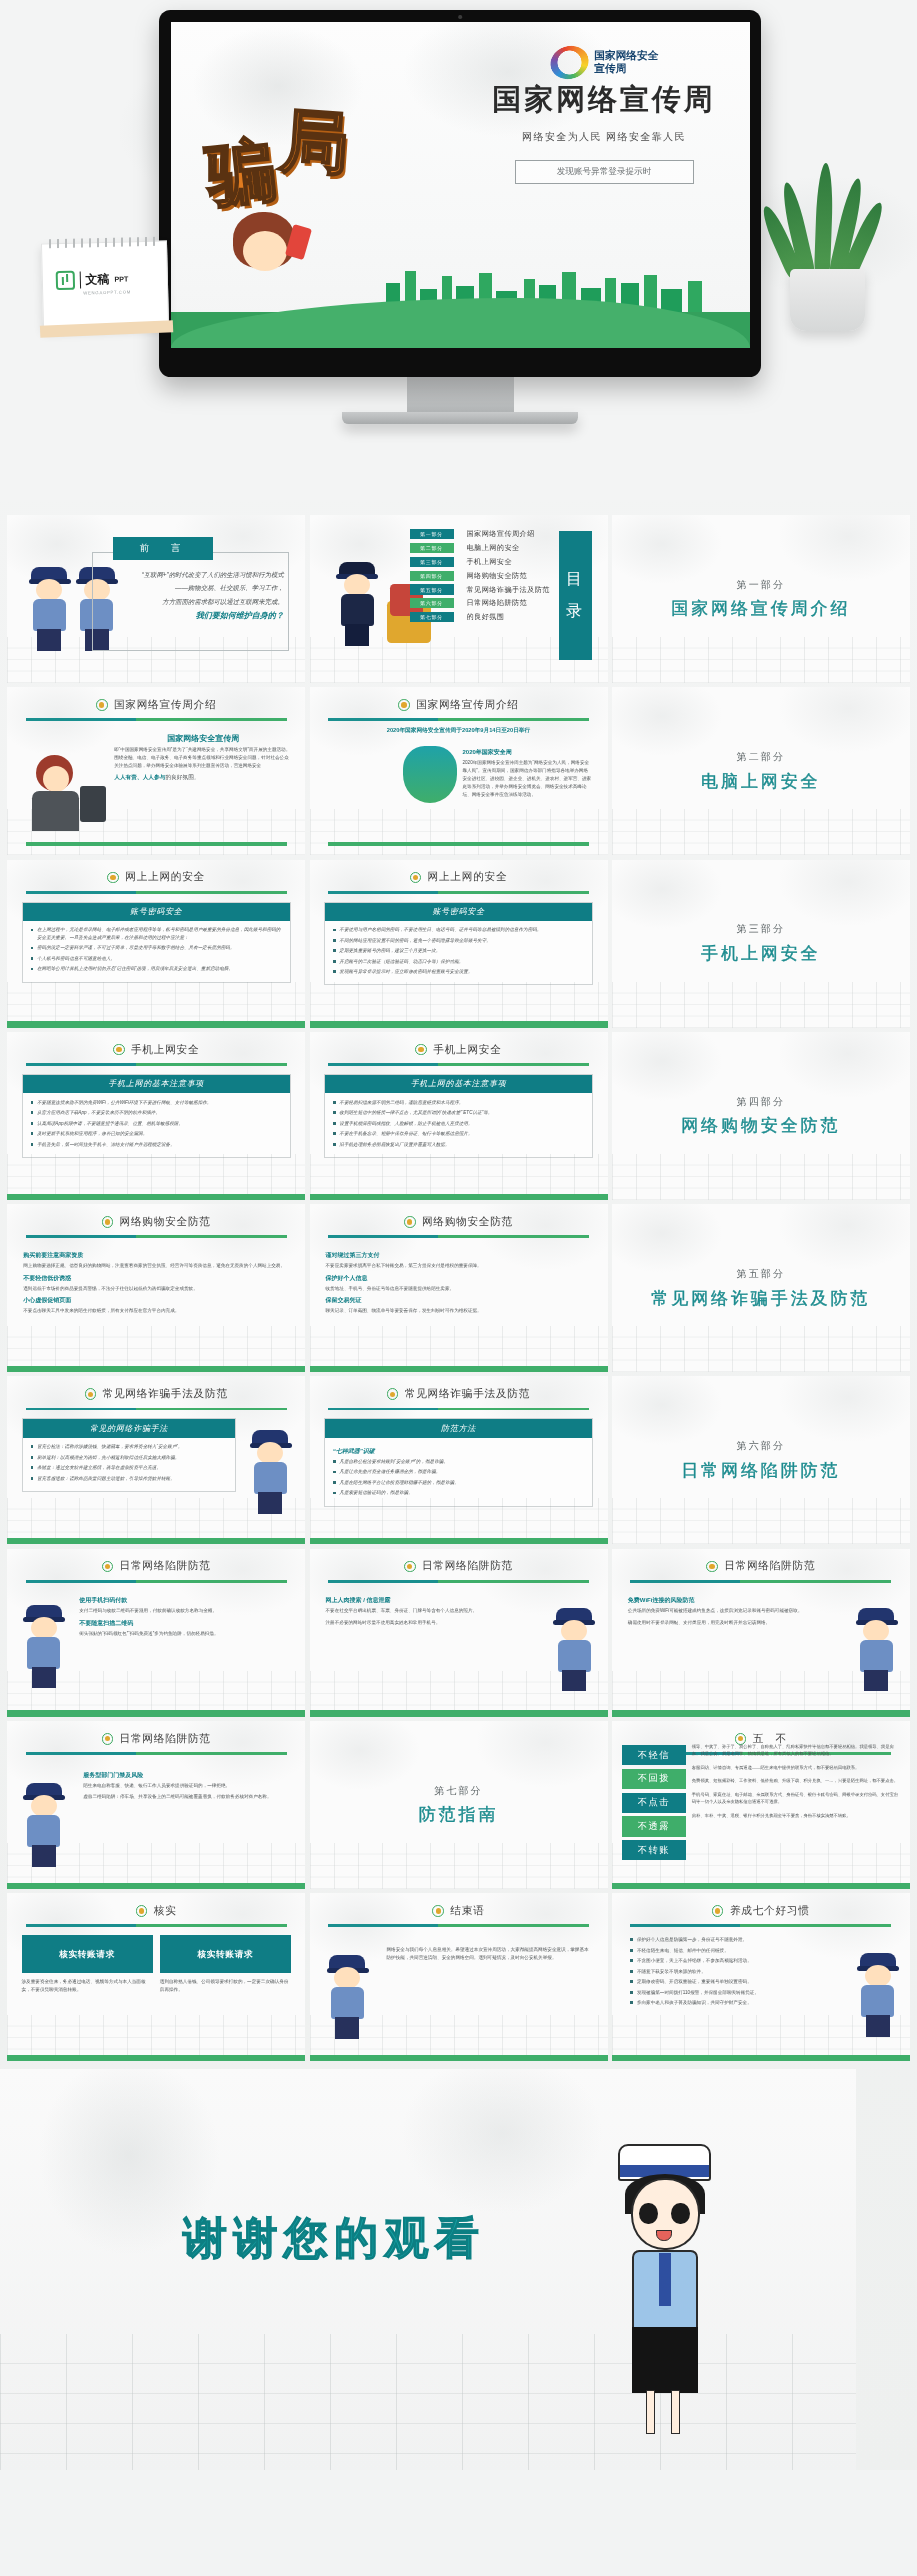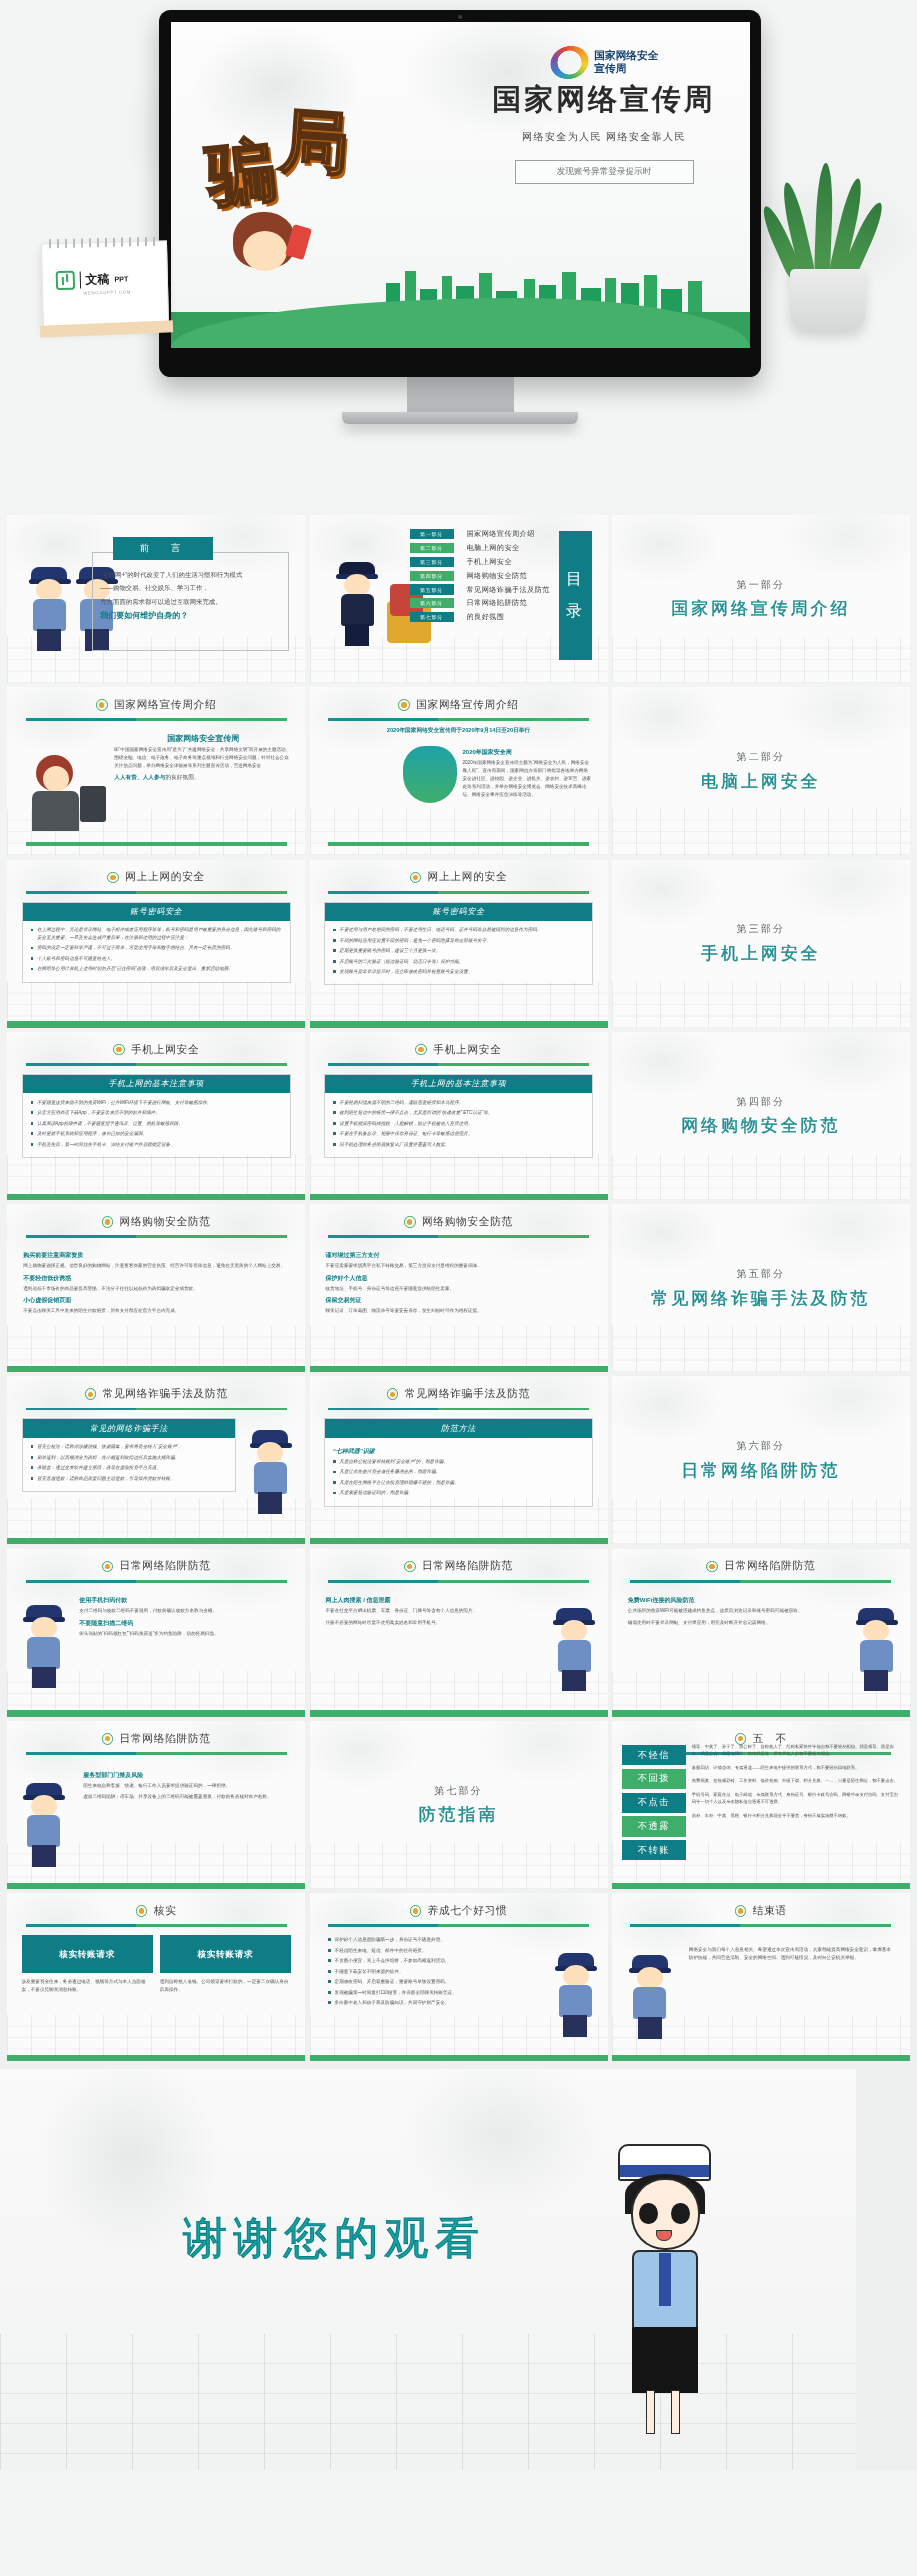--- a/index.html
+++ b/index.html
@@ -113,21 +113,21 @@
   .sub-h { font-size:6px; font-weight:bold; color:#0f7d85; margin:3.6px 0 2.1px; }
   .hl { color:#0f7d85; font-weight:bold; }
 
   .two-col { display:flex; gap:7.2px; padding:0 14.3px; margin-top:7.2px; }
   .two-col .col { flex:1; }
   .tile { background:#0f7d85; color:#fff; font-size:8.6px; font-weight:bold; text-align:center; padding:13px 4.3px; line-height:1.5; letter-spacing:0.7px; }
   .tile-cap { font-size:4.6px; color:#4a4f51; line-height:1.7; margin-top:5px; }
 
   .pre-box { position:absolute; left:85px; top:37px; right:16px; bottom:32px; border:0.7px solid #b9c0c2; }
   .pre-tab { position:absolute; left:106px; top:21.5px; width:100px; padding:5px 0; background:#0f7d85; color:#fff; text-align:center; font-size:9.3px; letter-spacing:6.4px; }
-  .pre-l { font-size:6.4px; color:#4a4f51; text-align:left; line-height:2.1; }
+  .pre-l { font-size:6.4px; color:#4a4f51; text-align:right; line-height:2.1;font-style:italic; }
   .pre-strong { font-size:8px; font-weight:bold; color:#0f7d85; }
 
   .toc-rows { position:absolute; left:100px; top:14.3px; }
   .toc-row { display:flex; align-items:center; gap:13px; margin-bottom:3.6px; }
   .toc-pill { width:44px; padding:2.1px 0; text-align:center; color:#fff; font-size:5px; letter-spacing:0.7px; }
   .toc-txt { font-size:7.2px; color:#3c3c3c; letter-spacing:0.4px; }
   .toc-side { position:absolute; right:16px; top:16px; width:33px; height:129px; background:#0f7d85; color:#fff; display:flex; flex-direction:column; align-items:center; justify-content:center; font-size:16px; letter-spacing:2.1px; }
   .toc-side span{ display:block; margin:5.7px 0;}
 
   .cop { position:absolute; width:47px; height:85px; }
@@ -139,21 +139,21 @@
 
   .five { position:absolute; left:10px; top:24px; width:64px; }
   .five-pill { color:#fff; font-size:9.3px; text-align:center; padding:3.6px 0; margin-bottom:3.6px; letter-spacing:1.4px; }
   .five-txt { position:absolute; left:80px; right:11.5px; top:21.5px; }
   .five-line { font-size:4.3px; color:#4a4f51; line-height:1.7; margin-bottom:6.4px; }
 
   
   .final { position:relative; width:856px; height:401px; margin-top:7.2px; background:
       radial-gradient(ellipse 129px 143px at 129px 86px, rgba(205,210,210,.4), transparent 70%),
       radial-gradient(ellipse 143px 115px at 502px 64px, rgba(205,210,210,.35), transparent 70%),
-      linear-gradient(180deg,#fafafa,#f1f2f2); overflow:hidden; }
+      linear-gradient(180deg,#fafafa,#f1f2f2); overflow:hidden;font-weight:bold; }
   .final .floorgrid2 { position:absolute; left:0;right:0;bottom:0;height:136px; opacity:.6;
     background-image: linear-gradient(90deg, rgba(150,160,160,.4) 0.7px, transparent 0.7px),
                       linear-gradient(0deg, rgba(150,160,160,.3) 0.7px, transparent 0.7px);
     background-size: 66px 30px; }
   .thanks { position:absolute; left:183px; top:140px; font-size:44px; letter-spacing:6.4px; color:#15a0a3; -webkit-text-stroke:1.1px #0c7f83; }
   .officer { position:absolute; right:125px; top:75px; width:129px; height:279px; }
   .of-hat { position:absolute; top:0; left:16px; width:93px; height:37px; background:#fff; border:2.1px solid #2b2b2b; border-radius:10px 10px 2.9px 2.9px;}
   .of-band { position:absolute; top:21.5px; left:18px; width:89px; height:11.5px; background:#2e4fa0; }
   .of-face { position:absolute; top:34px; left:29px; width:69px; height:72px; background:#ffeede; border:2.1px solid #2b2b2b; border-radius:48%; }
   .of-eye { position:absolute; top:59px; width:18.6px;height:21.5px;border-radius:50%;background:#1b1b1b; }
@@ -783,20 +783,39 @@
             <div class="tile-cap">遇到自称熟人借钱、公司领导要求打款的，一定要二次确认身份后再操作。</div>
           </div>
         </div>
         <div class="sl-barfoot"></div>
       </div>
 
       <div class="slide">
         <div class="floorgrid"></div>
         <div class="sl-head">
             <span class="sl-badge"></span>
+          <span class="sl-title">结束语</span>
+          </div>
+        <div class="sl-rule"></div>
+        <div class="cop" style="left:14.3px;top:62px;">
+          <div class="cop-hat"></div>
+            <div class="cop-face"></div>
+            <div class="cop-body"></div>
+            <div class="cop-legs"></div>
+        </div>
+        <div style="position:absolute;left:77px;right:16px;top:53px;">
+          <div class="para">网络安全与我们每个人息息相关。希望通过本次宣传周活动，大家都能提高网络安全意识，掌握基本防护技能，共同营造清朗、安全的网络空间。遇到可疑情况，及时向公安机关举报。</div>
+        </div>
+        <div class="sl-barfoot"></div>
+      </div>
+
+      <div class="slide">
+        <div class="floorgrid"></div>
+        <div class="sl-head">
+            <span class="sl-badge"></span>
           <span class="sl-title">养成七个好习惯</span>
           </div>
         <div class="sl-rule"></div>
         <div style="position:absolute;left:18.6px;right:60px;top:43px;">
           <div class="bullet">
               <i></i>
               <span>保护好个人信息是防骗第一步，身份证号不随意外泄。</span>
             </div>
           <div class="bullet">
               <i></i>
@@ -821,39 +840,20 @@
           <div class="bullet">
               <i></i>
               <span>多向家中老人和孩子普及防骗知识，共同守护财产安全。</span>
             </div>
         </div>
         <div class="cop" style="right:8.6px;top:60px;">
           <div class="cop-hat"></div>
             <div class="cop-face"></div>
             <div class="cop-body"></div>
             <div class="cop-legs"></div>
-        </div>
-        <div class="sl-barfoot"></div>
-      </div>
-
-      <div class="slide">
-        <div class="floorgrid"></div>
-        <div class="sl-head">
-            <span class="sl-badge"></span>
-          <span class="sl-title">结束语</span>
-          </div>
-        <div class="sl-rule"></div>
-        <div class="cop" style="left:14.3px;top:62px;">
-          <div class="cop-hat"></div>
-            <div class="cop-face"></div>
-            <div class="cop-body"></div>
-            <div class="cop-legs"></div>
-        </div>
-        <div style="position:absolute;left:77px;right:16px;top:53px;">
-          <div class="para">网络安全与我们每个人息息相关。希望通过本次宣传周活动，大家都能提高网络安全意识，掌握基本防护技能，共同营造清朗、安全的网络空间。遇到可疑情况，及时向公安机关举报。</div>
         </div>
         <div class="sl-barfoot"></div>
       </div>
     </div>
   </div>
 
   <div class="final">
     <div class="floorgrid2"></div>
     <div class="thanks">谢谢您的观看</div>
     <div class="officer">

